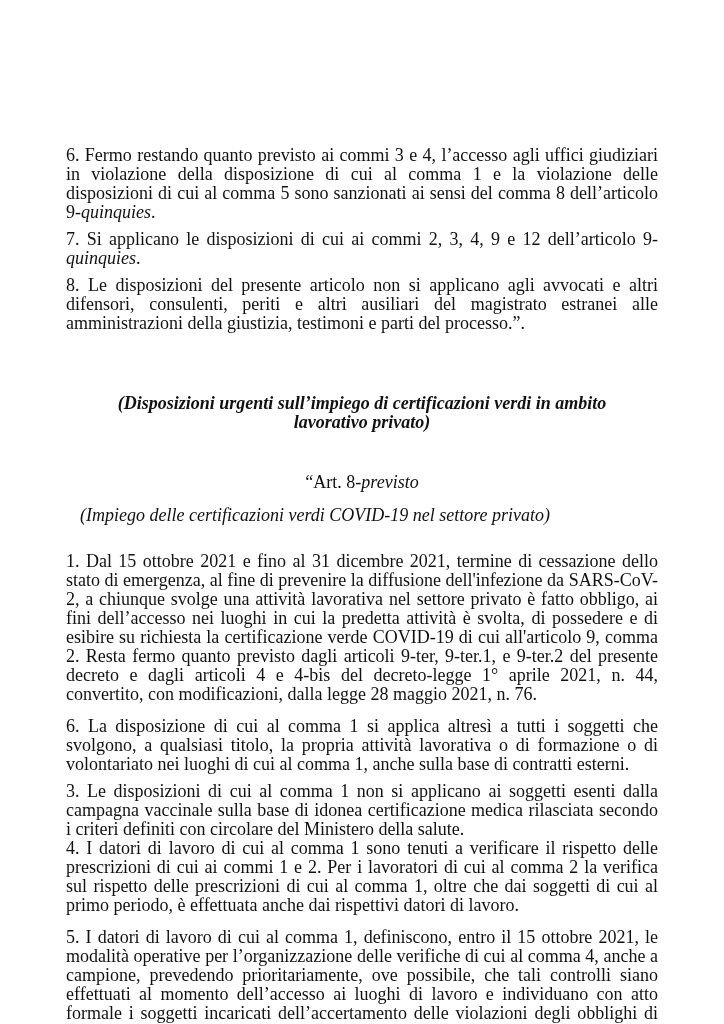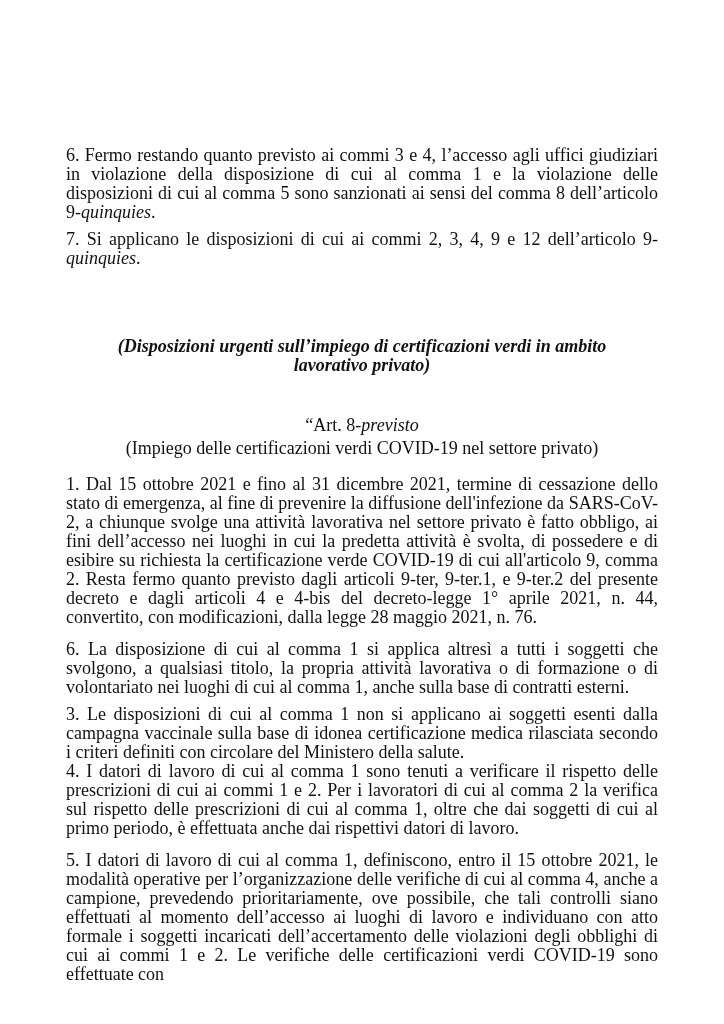--- a/index.html
+++ b/index.html
@@ -9,34 +9,35 @@
     font-family: "Liberation Serif", "DejaVu Serif", serif;
     font-size: 18px; line-height: 19px; color: #111111;
   }
   .p { margin: 0; text-align: justify; }
   .gap-s { height: 8px; }
   .gap-m { height: 13px; }
   .gap-l { height: 46px; }
   .art-title { font-weight: bold; text-align: center; margin: 0; }
   .art-sub { font-weight: bold; font-style: italic; text-align: center; margin: 15px; }
   .sub-title { text-align: center; margin: 0; }
-  .sub-sub { text-align: center; margin: 4px; }
+  .sub-sub { font-style: italic; text-align: left; margin: 14px; }
   i { font-style: italic; }
 </style>
 </head>
 <body>
 
 <div class="page">
 
   <p class="p"><span>6. Fermo restando quanto previsto ai commi 3 e 4, l’accesso agli uffici giudiziari in violazione della disposizione di cui al comma 1 e la violazione delle disposizioni di cui al comma 5 sono sanzionati ai sensi del comma 8 dell’articolo 9-</span><i>quinquies</i><span>.</span></p>
   <div class="gap-s"></div>
 
   <p class="p"><span>7. Si applicano le disposizioni di cui ai commi 2, 3, 4, 9 e 12 dell’articolo 9-</span><i>quinquies</i><span>.</span></p>
   <div class="gap-s"></div>
 
+  <p class="p">8. Le disposizioni del presente articolo non si applicano agli avvocati e altri difensori, consulenti, periti e altri ausiliari del magistrato estranei alle amministrazioni della giustizia, testimoni e parti del processo.”.</p>
 
   <div class="gap-l"></div>
 
   <p class="art-sub">(Disposizioni urgenti sull’impiego di certificazioni verdi in ambito lavorativo privato)</p>
   <div class="gap-m"></div>
 
   <div class="gap-m"></div>
 
   <p class="sub-title"><span>“Art. 8-</span><i>previsto</i></p>
   <p class="sub-sub">(Impiego delle certificazioni verdi COVID-19 nel settore privato)</p>

